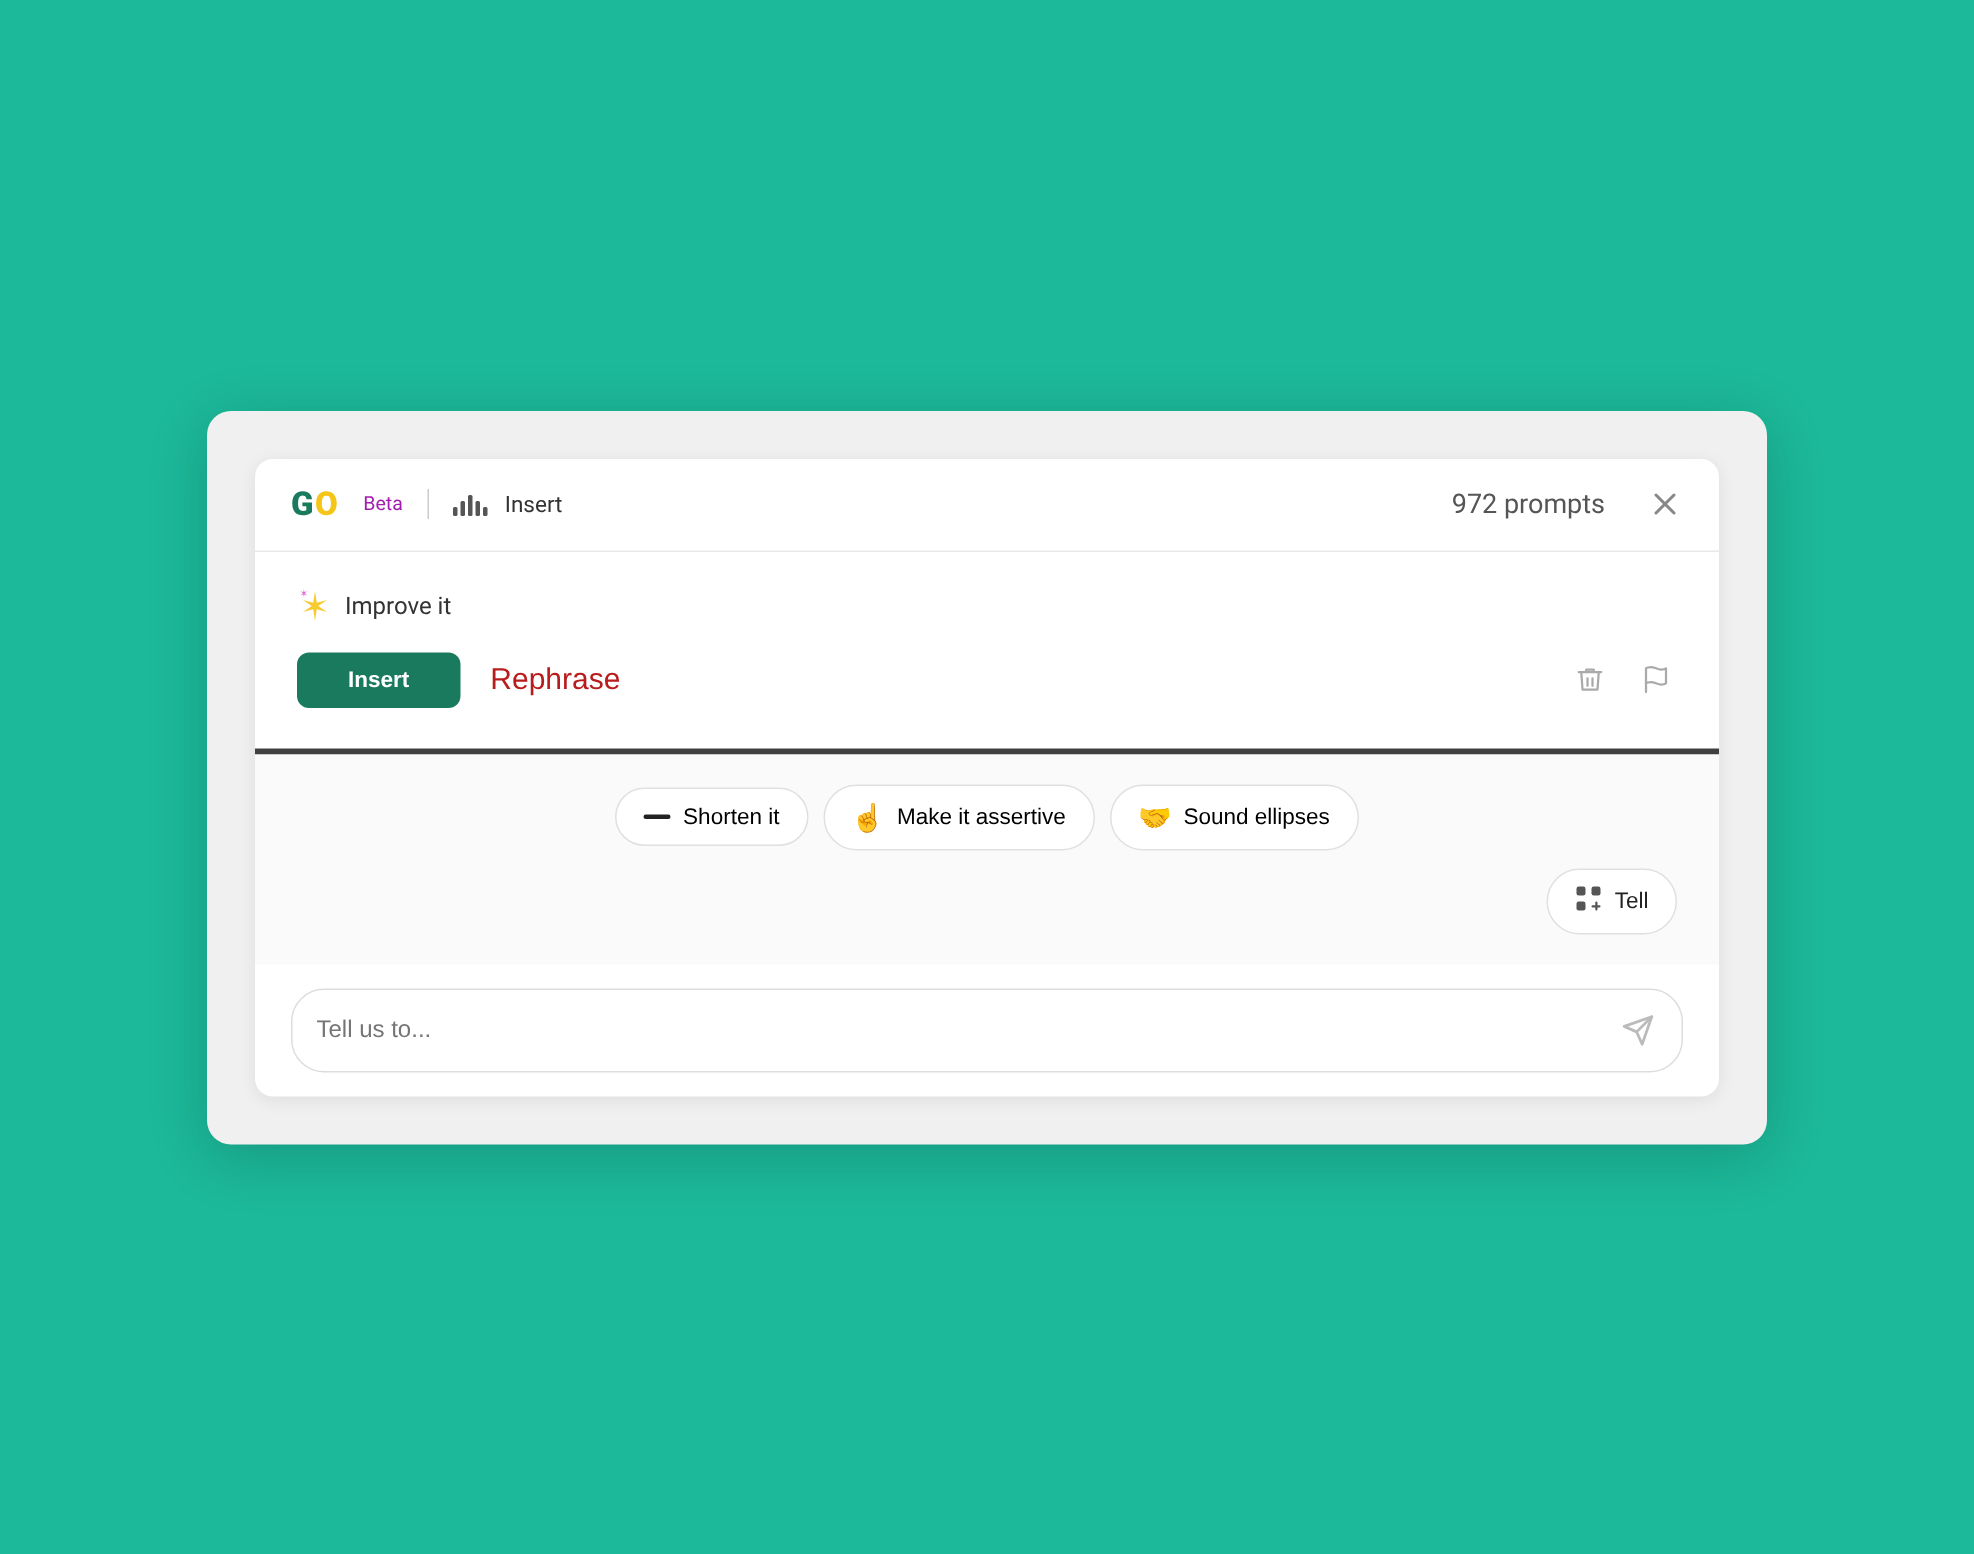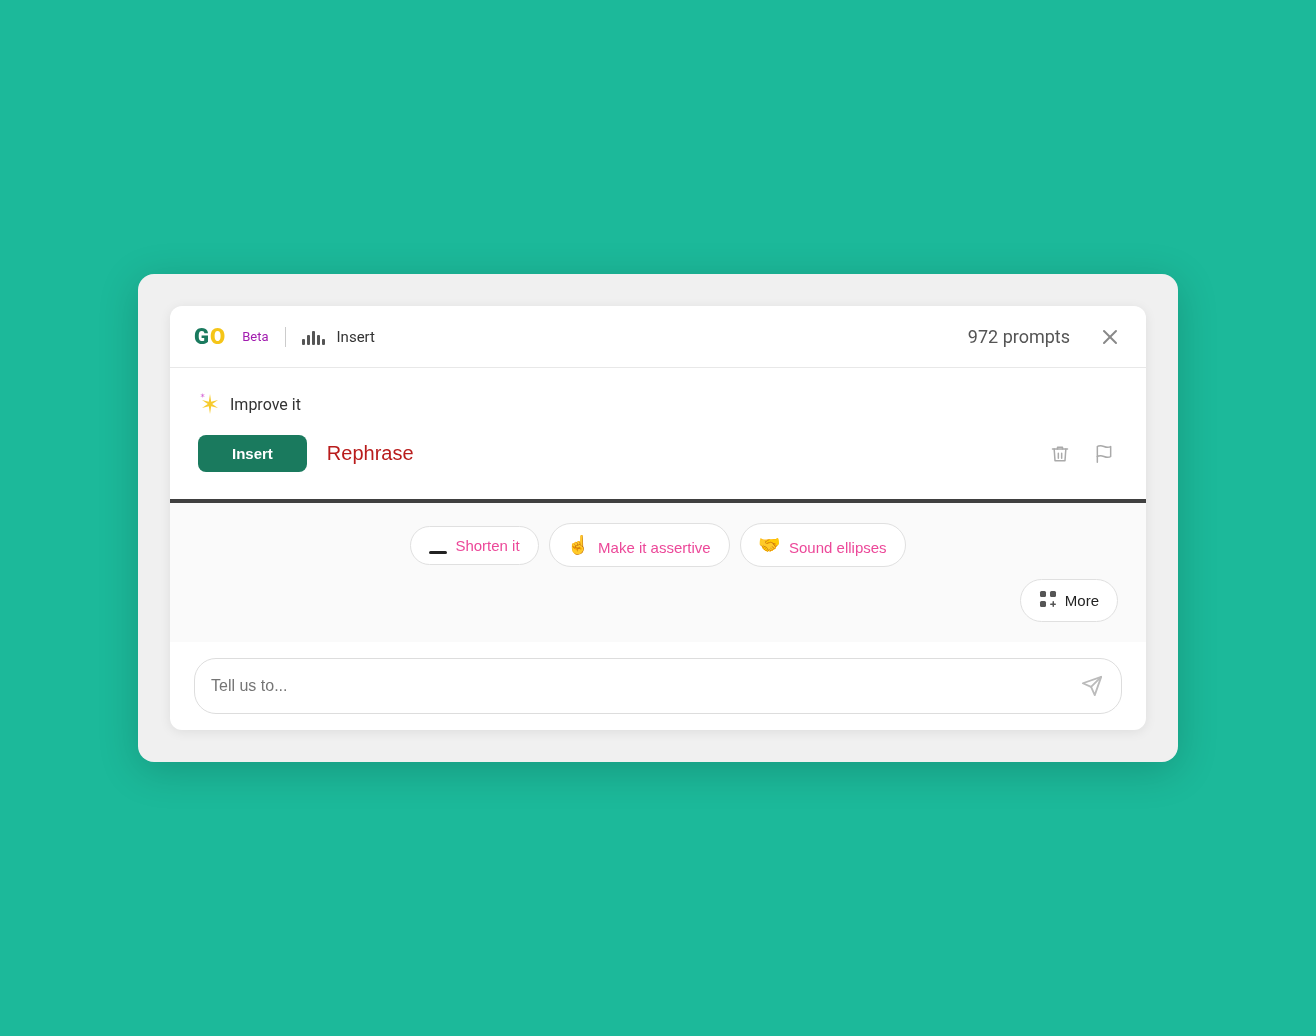--- a/index.html
+++ b/index.html
@@ -211,28 +211,28 @@
 
     .chips-row-right {
       display: flex;
       gap: 10px;
       align-items: center;
       justify-content: flex-end;
     }
 
     .chip {
       display: flex;
-      align-items: flex-end;
+      align-items: center;
       gap: 8px;
       background: #fff;
       border: 1.5px solid #e0e0e0;
       border-radius: 24px;
       padding: 10px 18px;
       font-size: 15px;
-      color: #ec4899;
+      color: #000000;
       cursor: pointer;
       font-weight: 400;
       transition: border-color 0.15s;
     }
 
     .chip-emoji {
       font-size: 18px;
     }
 
     .chip-dash {
@@ -386,21 +386,21 @@
           <span>
             <svg width="18" height="18" viewBox="0 0 18 18" fill="none">
               <rect x="1" y="1" width="6" height="6" rx="1.5" fill="#555"></rect>
               <rect x="11" y="1" width="6" height="6" rx="1.5" fill="#555"></rect>
               <rect x="1" y="11" width="6" height="6" rx="1.5" fill="#555"></rect>
 
               <rect x="13.5" y="11" width="1.5" height="6" rx="0.75" fill="#555"></rect>
               <rect x="11" y="13.5" width="6" height="1.5" rx="0.75" fill="#555"></rect>
             </svg>
           </span>
-          <span>More</span>
+          <span>Tell</span>
         </button>
       </div>
     </div>
 
     <div class="input-area">
       <div class="tell-us-wrapper">
         <input class="tell-us-input" type="text" placeholder="Tell us to..." style="">
         <button class="send-btn">
           <svg width="22" height="22" viewBox="0 0 24 24" fill="none">
             <path d="M22 2L11 13" stroke="#bbb" stroke-width="2" stroke-linecap="round" stroke-linejoin="round"></path>

